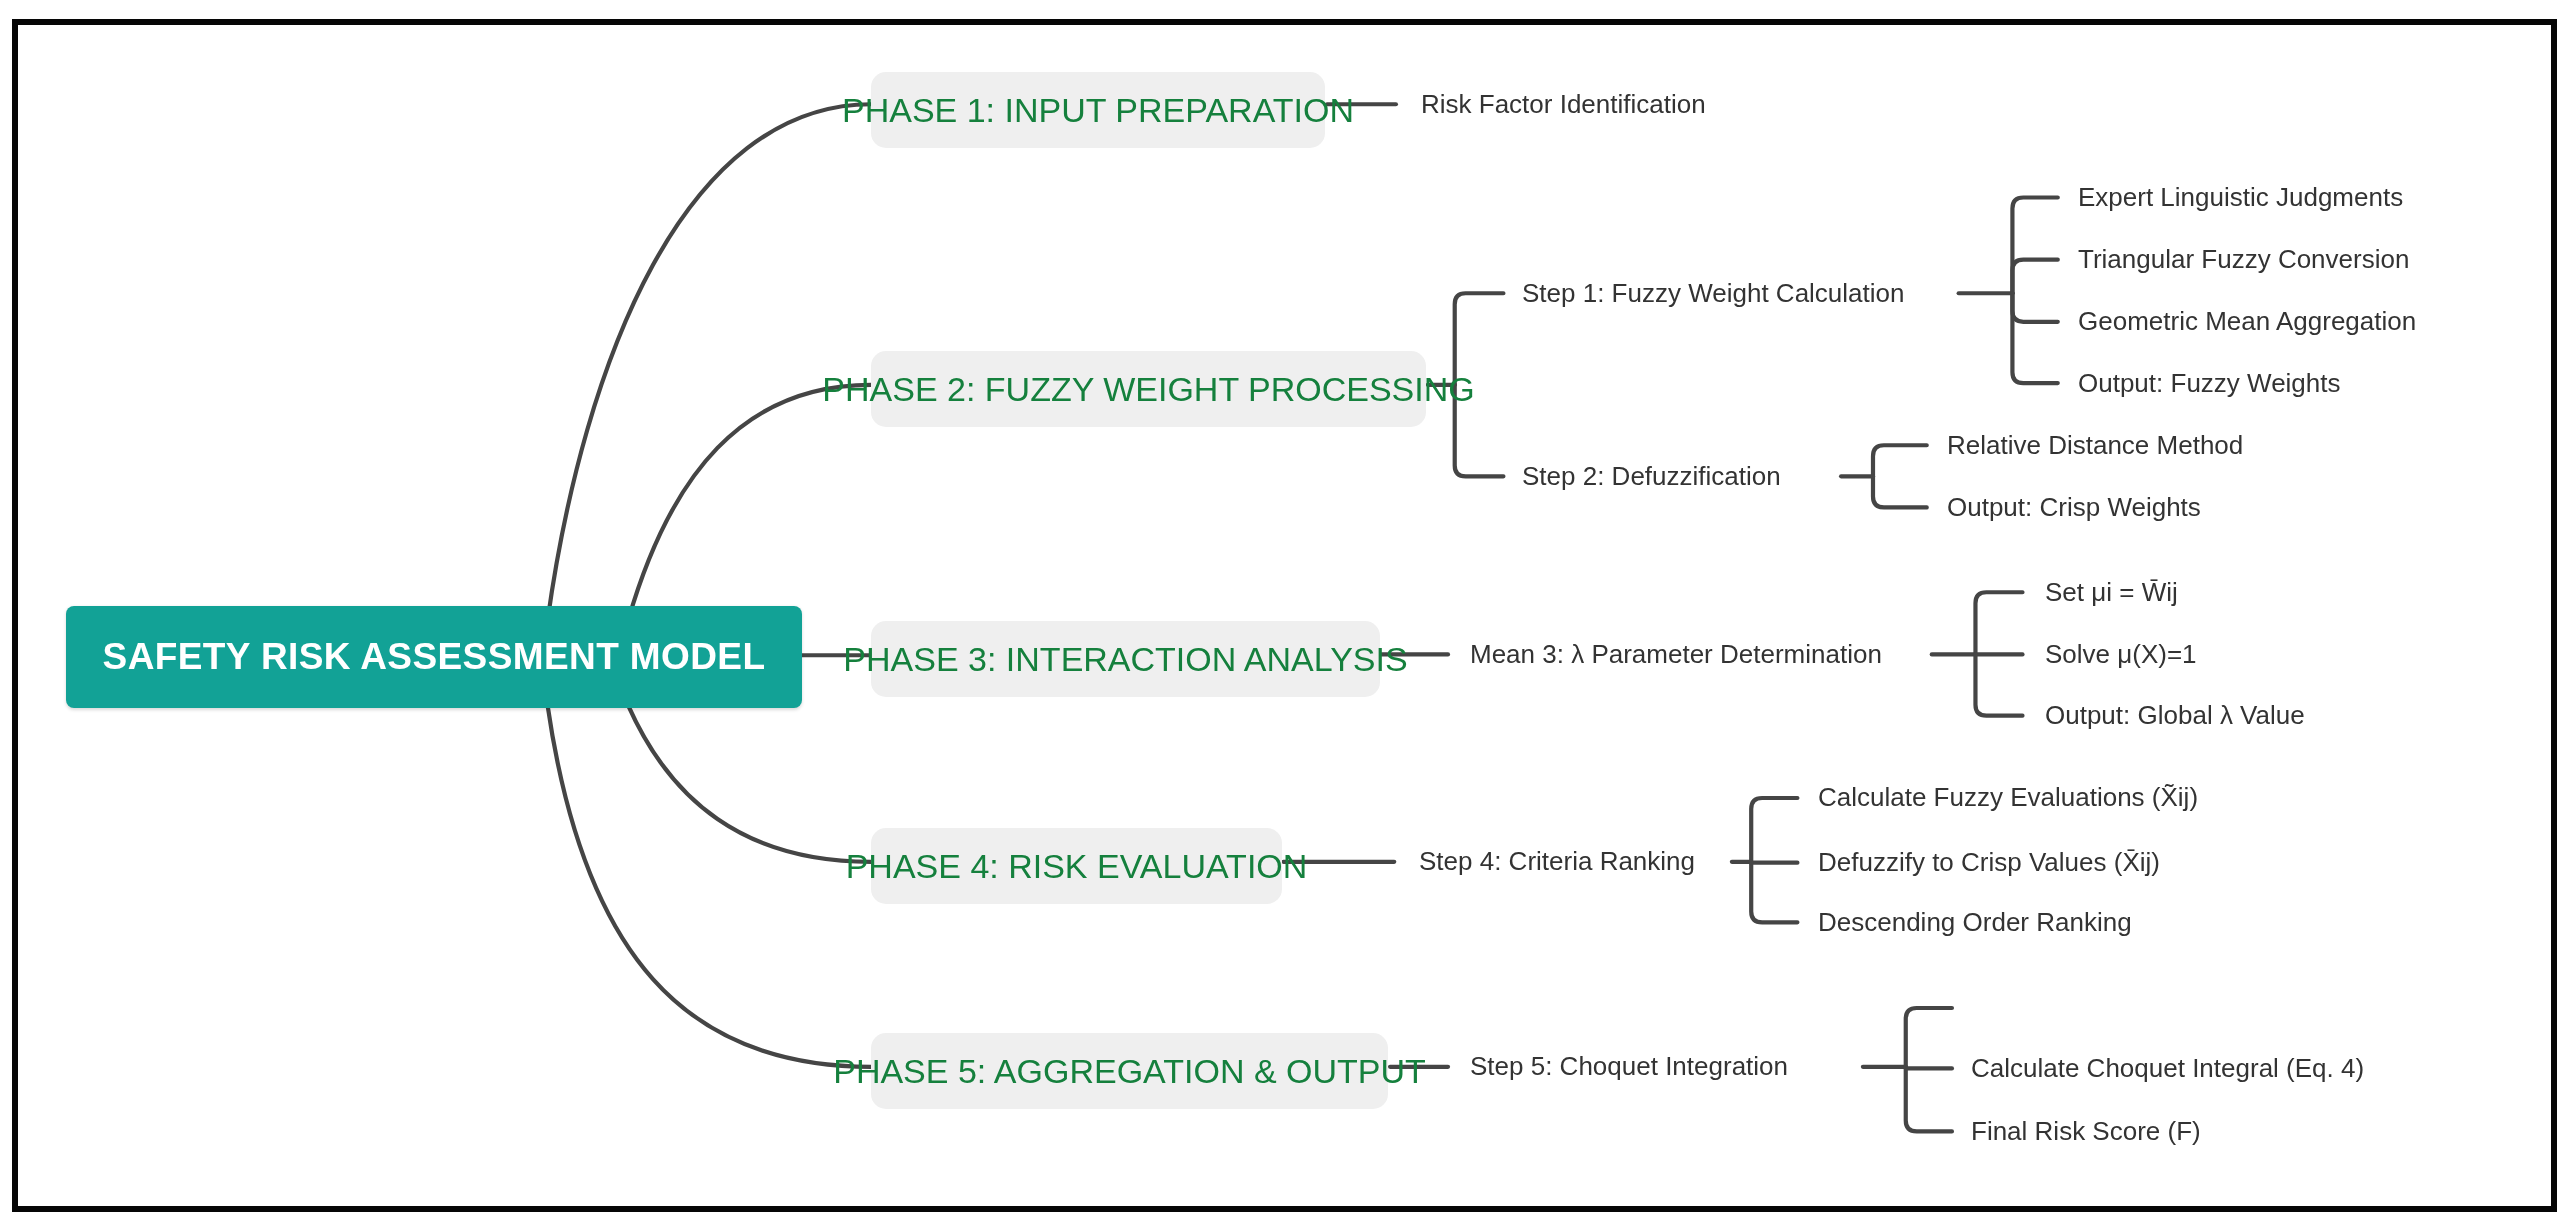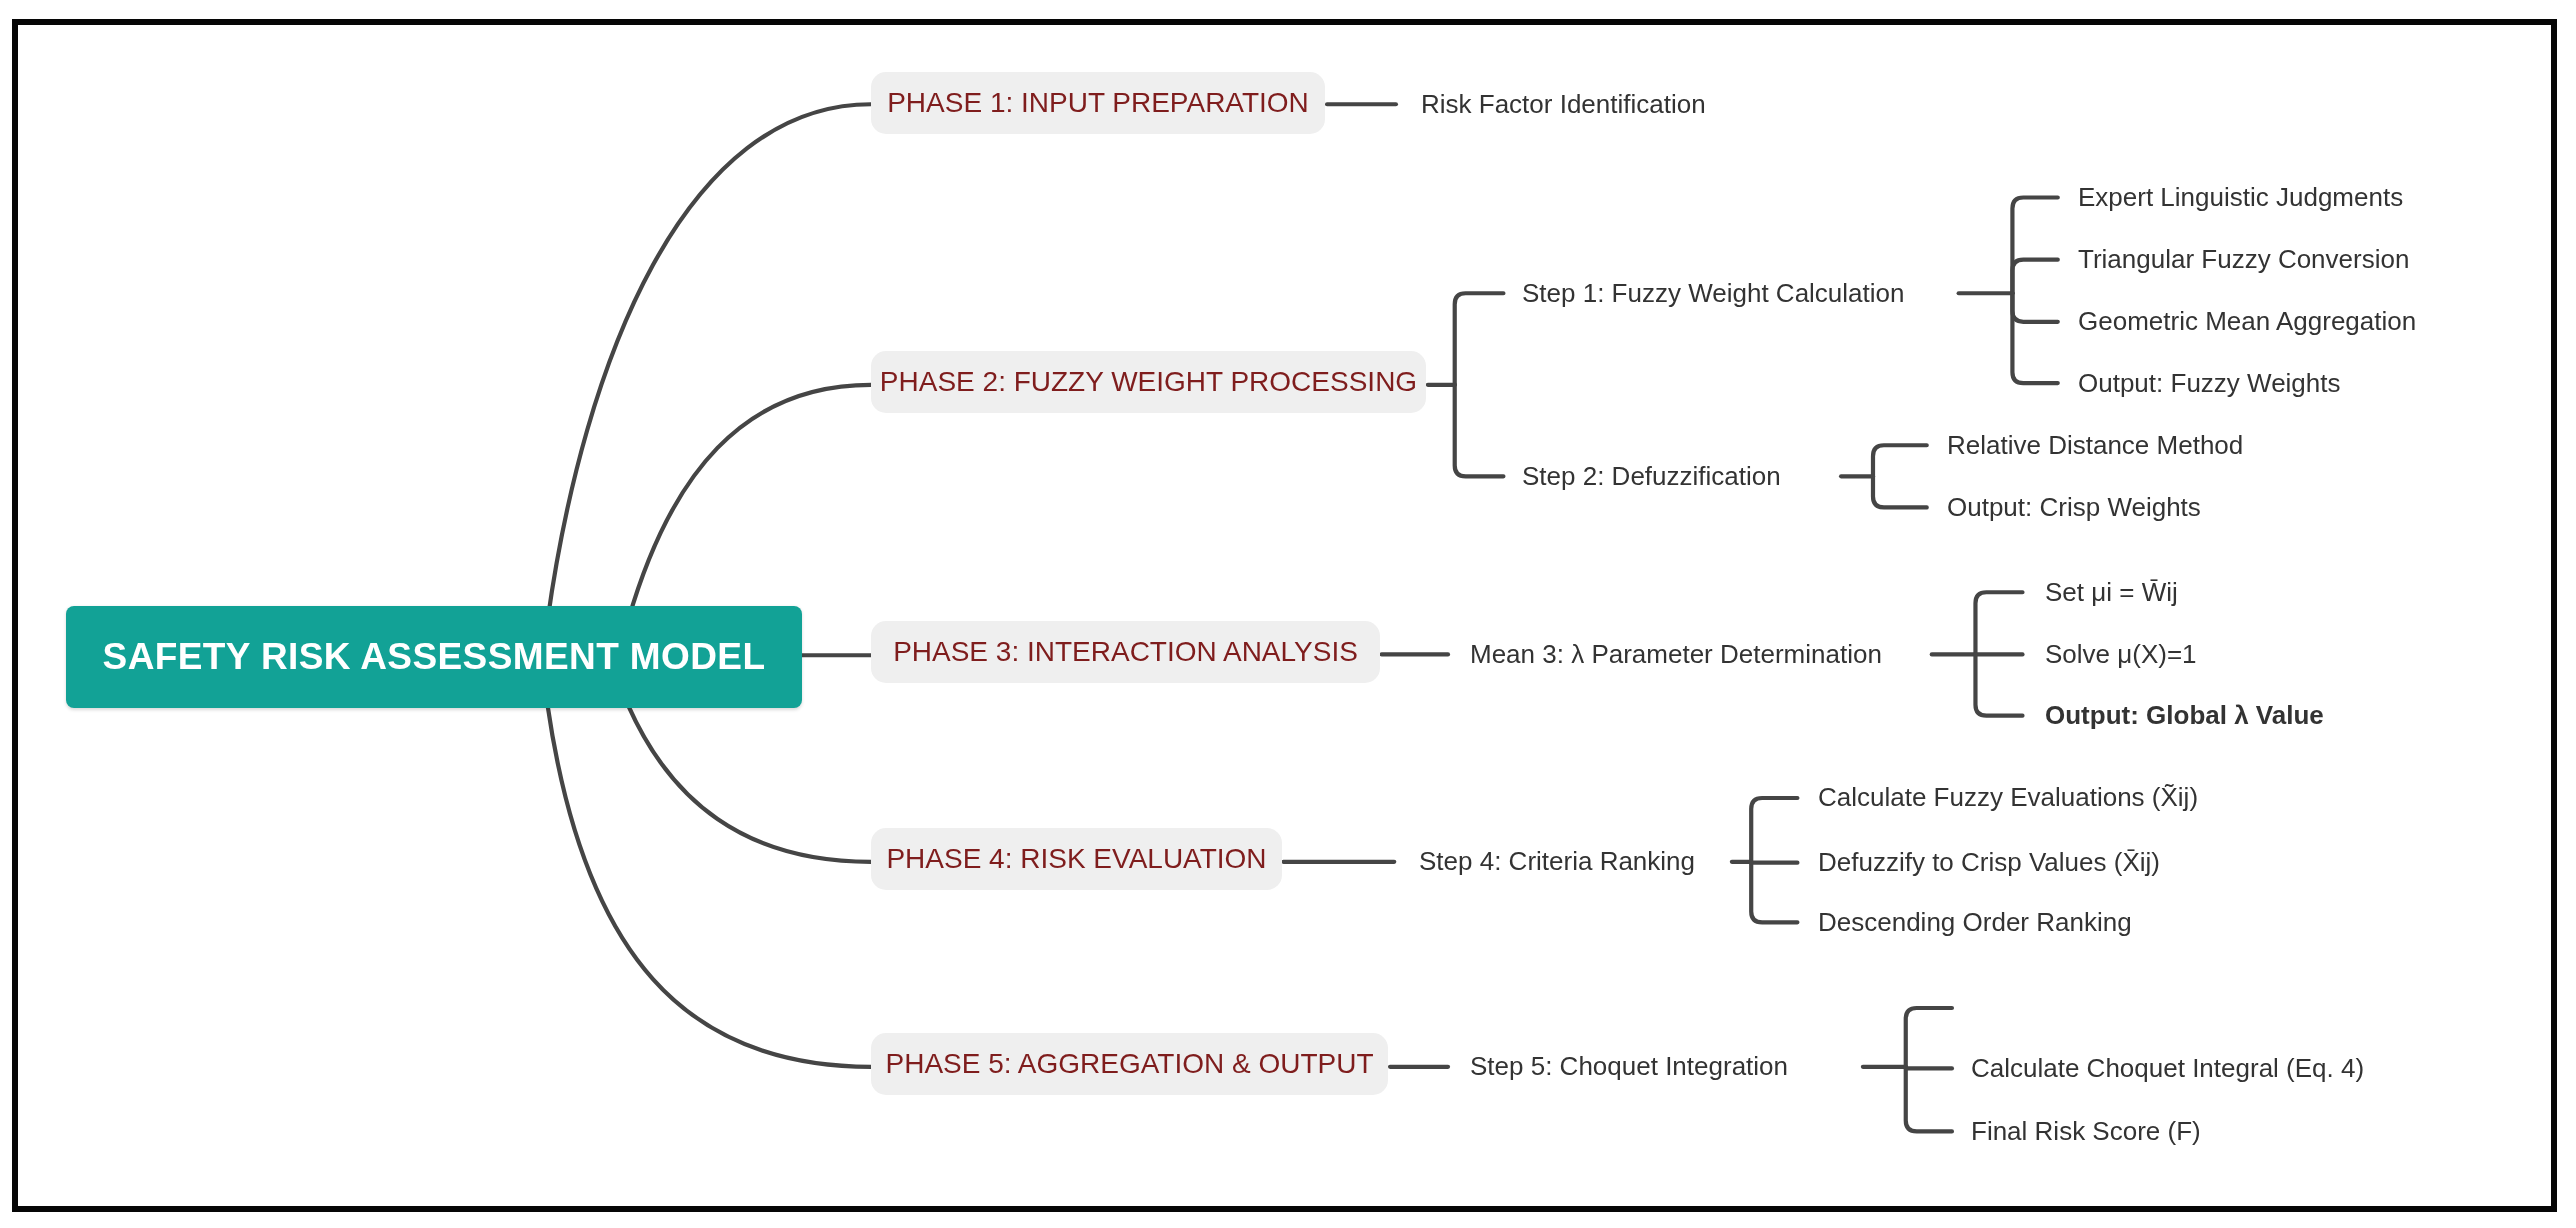--- a/index.html
+++ b/index.html
@@ -5,23 +5,23 @@
   html,body{margin:0;padding:0;background:#ffffff;}
   #stage{position:relative;width:2576px;height:1229px;background:#ffffff;overflow:hidden;
          font-family:"Liberation Sans","DejaVu Sans",sans-serif;}
   #frame{position:absolute;left:11.8px;top:18.5px;width:2545px;height:1193px;
          border:6.7px solid #060606;box-sizing:border-box;pointer-events:none;}
   #wires{position:absolute;left:0;top:0;width:2576px;height:1229px;}
   .node-root{position:absolute;left:66px;top:606px;width:736px;height:102px;
          background:#12a296;border-radius:8px;display:flex;align-items:center;justify-content:center;
          color:#ffffff;font-size:37px;font-weight:bold;letter-spacing:0.4px;white-space:nowrap;
          box-shadow:0 1.7px 3.4px rgba(0,0,0,0.15);}
-  .node-phase{position:absolute;background:#efefef;border-radius:15px;height:62px;
+  .node-phase{position:absolute;background:#efefef;border-radius:15px;height:76px;
          display:flex;align-items:center;justify-content:center;
-         color:#7f1d1d;font-size:28px;white-space:nowrap;}
+         color:#15803d;font-size:34px;white-space:nowrap;}
   .t{position:absolute;height:37px;line-height:37px;font-size:26px;color:#333333;white-space:nowrap;}
 </style>
 </head>
 <body>
 
 <div id="stage">
 
   <svg id="wires" viewBox="0 0 3067 1463">
     <g stroke="#454545" stroke-width="5" fill="none" stroke-linecap="round">
 
@@ -99,21 +99,21 @@
   <div class="t" style="left:2078px;top:179px;">Expert Linguistic Judgments</div>
   <div class="t" style="left:2078px;top:241px;">Triangular Fuzzy Conversion</div>
   <div class="t" style="left:2078px;top:303px;">Geometric Mean Aggregation</div>
   <div class="t" style="left:2078px;top:365px;">Output: Fuzzy Weights</div>
 
   <div class="t" style="left:1947px;top:427px;">Relative Distance Method</div>
   <div class="t" style="left:1947px;top:489px;">Output: Crisp Weights</div>
 
   <div class="t" style="left:2045px;top:574px;">Set μi = W̄ij</div>
   <div class="t" style="left:2045px;top:636px;">Solve μ(X)=1</div>
-  <div class="t" style="left:2045px;top:697px;font-weight:bold;">Output: Global λ Value</div>
+  <div class="t" style="left:2045px;top:697px;">Output: Global λ Value</div>
 
   <div class="t" style="left:1818px;top:844px;">Defuzzify to Crisp Values (X̄ij)</div>
   <div class="t" style="left:1818px;top:779px;">Calculate Fuzzy Evaluations (X̃ij)</div>
   <div class="t" style="left:1818px;top:904px;">Descending Order Ranking</div>
 
   <div class="t" style="left:1971px;top:1050px;">Calculate Choquet Integral (Eq. 4)</div>
   <div class="t" style="left:1971px;top:1113px;">Final Risk Score (F)</div>
 
   <div id="frame"></div>
 </div>

